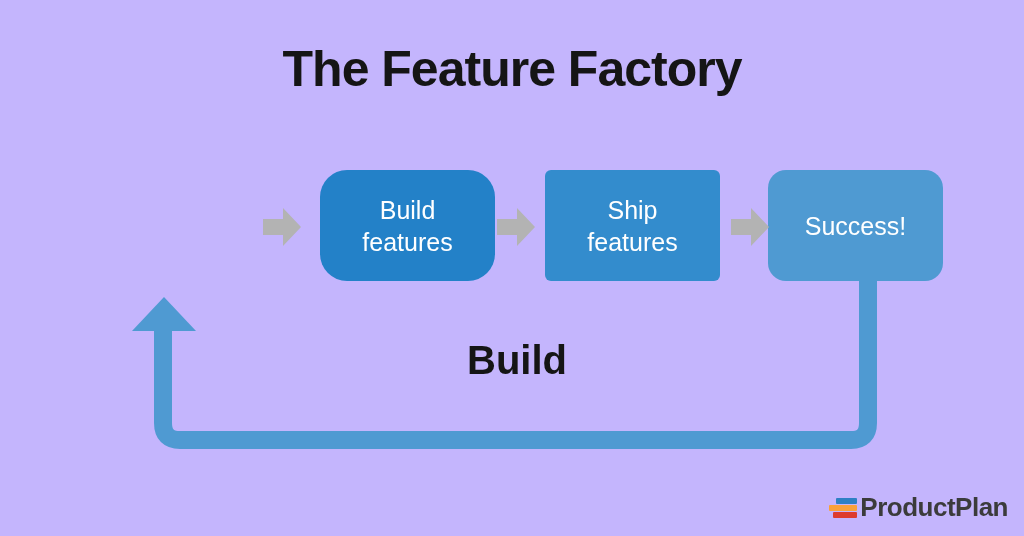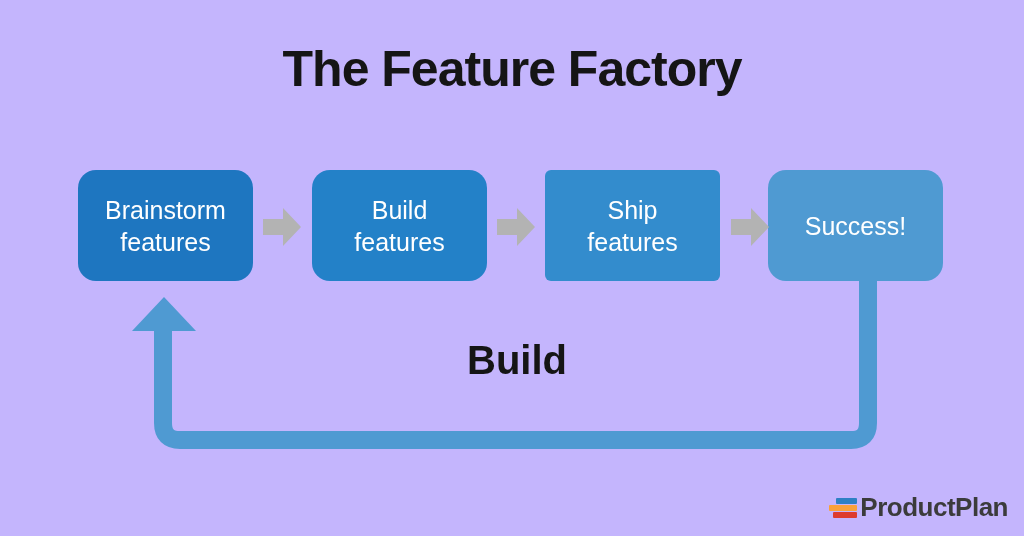--- a/index.html
+++ b/index.html
@@ -27,21 +27,21 @@
     display:flex;align-items:center;justify-content:center;
     text-align:center;
     color:#ffffff;
     font-size:25px;
     line-height:1.28;
     z-index:2;
     padding:0 18px;
     box-sizing:border-box;
   }
   .box-1{left:78px;}
-  .box-2{left:312px;}
+  .box-2{left:320px;border-radius:27px;}
   .box-3{left:545px;}
   .box-4{left:768px;}
   .flow-arrow{
     position:absolute;
     top:208px;
     width:38px;height:38px;
     z-index:2;
   }
   .arrow-1{left:263px;}
   .arrow-2{left:497px;}
@@ -91,23 +91,20 @@
 
 <div class="canvas" style="background-color: #c4b5fd;">
 
   <h1 class="page-title">The Feature Factory</h1>
 
   <svg class="loop-svg" viewBox="0 0 1024 536" aria-hidden="true">
     <path d="M 868 278 L 868 423 Q 868 440 851 440 L 180 440 Q 163 440 163 423 L 163 329" fill="none" stroke-width="18" stroke="#4f9ad2"></path>
     <polygon points="132,331 196,331 164,297" fill="#4f9ad2"></polygon>
   </svg>
 
-  <div class="flow-box box-1" style="background-color: rgb(30, 118, 192);">
-    <span>Brainstorm features</span>
-  </div>
   <div class="flow-box box-2" style="background-color: rgb(35, 129, 200);">
     <span>Build features</span>
   </div>
   <div class="flow-box box-3" style="background-color: rgb(51, 140, 205); border-radius: 6px;">
     <span>Ship features</span>
   </div>
   <div class="flow-box box-4" style="background-color: rgb(79, 154, 210);">
     <span>Success!</span>
   </div>
 

